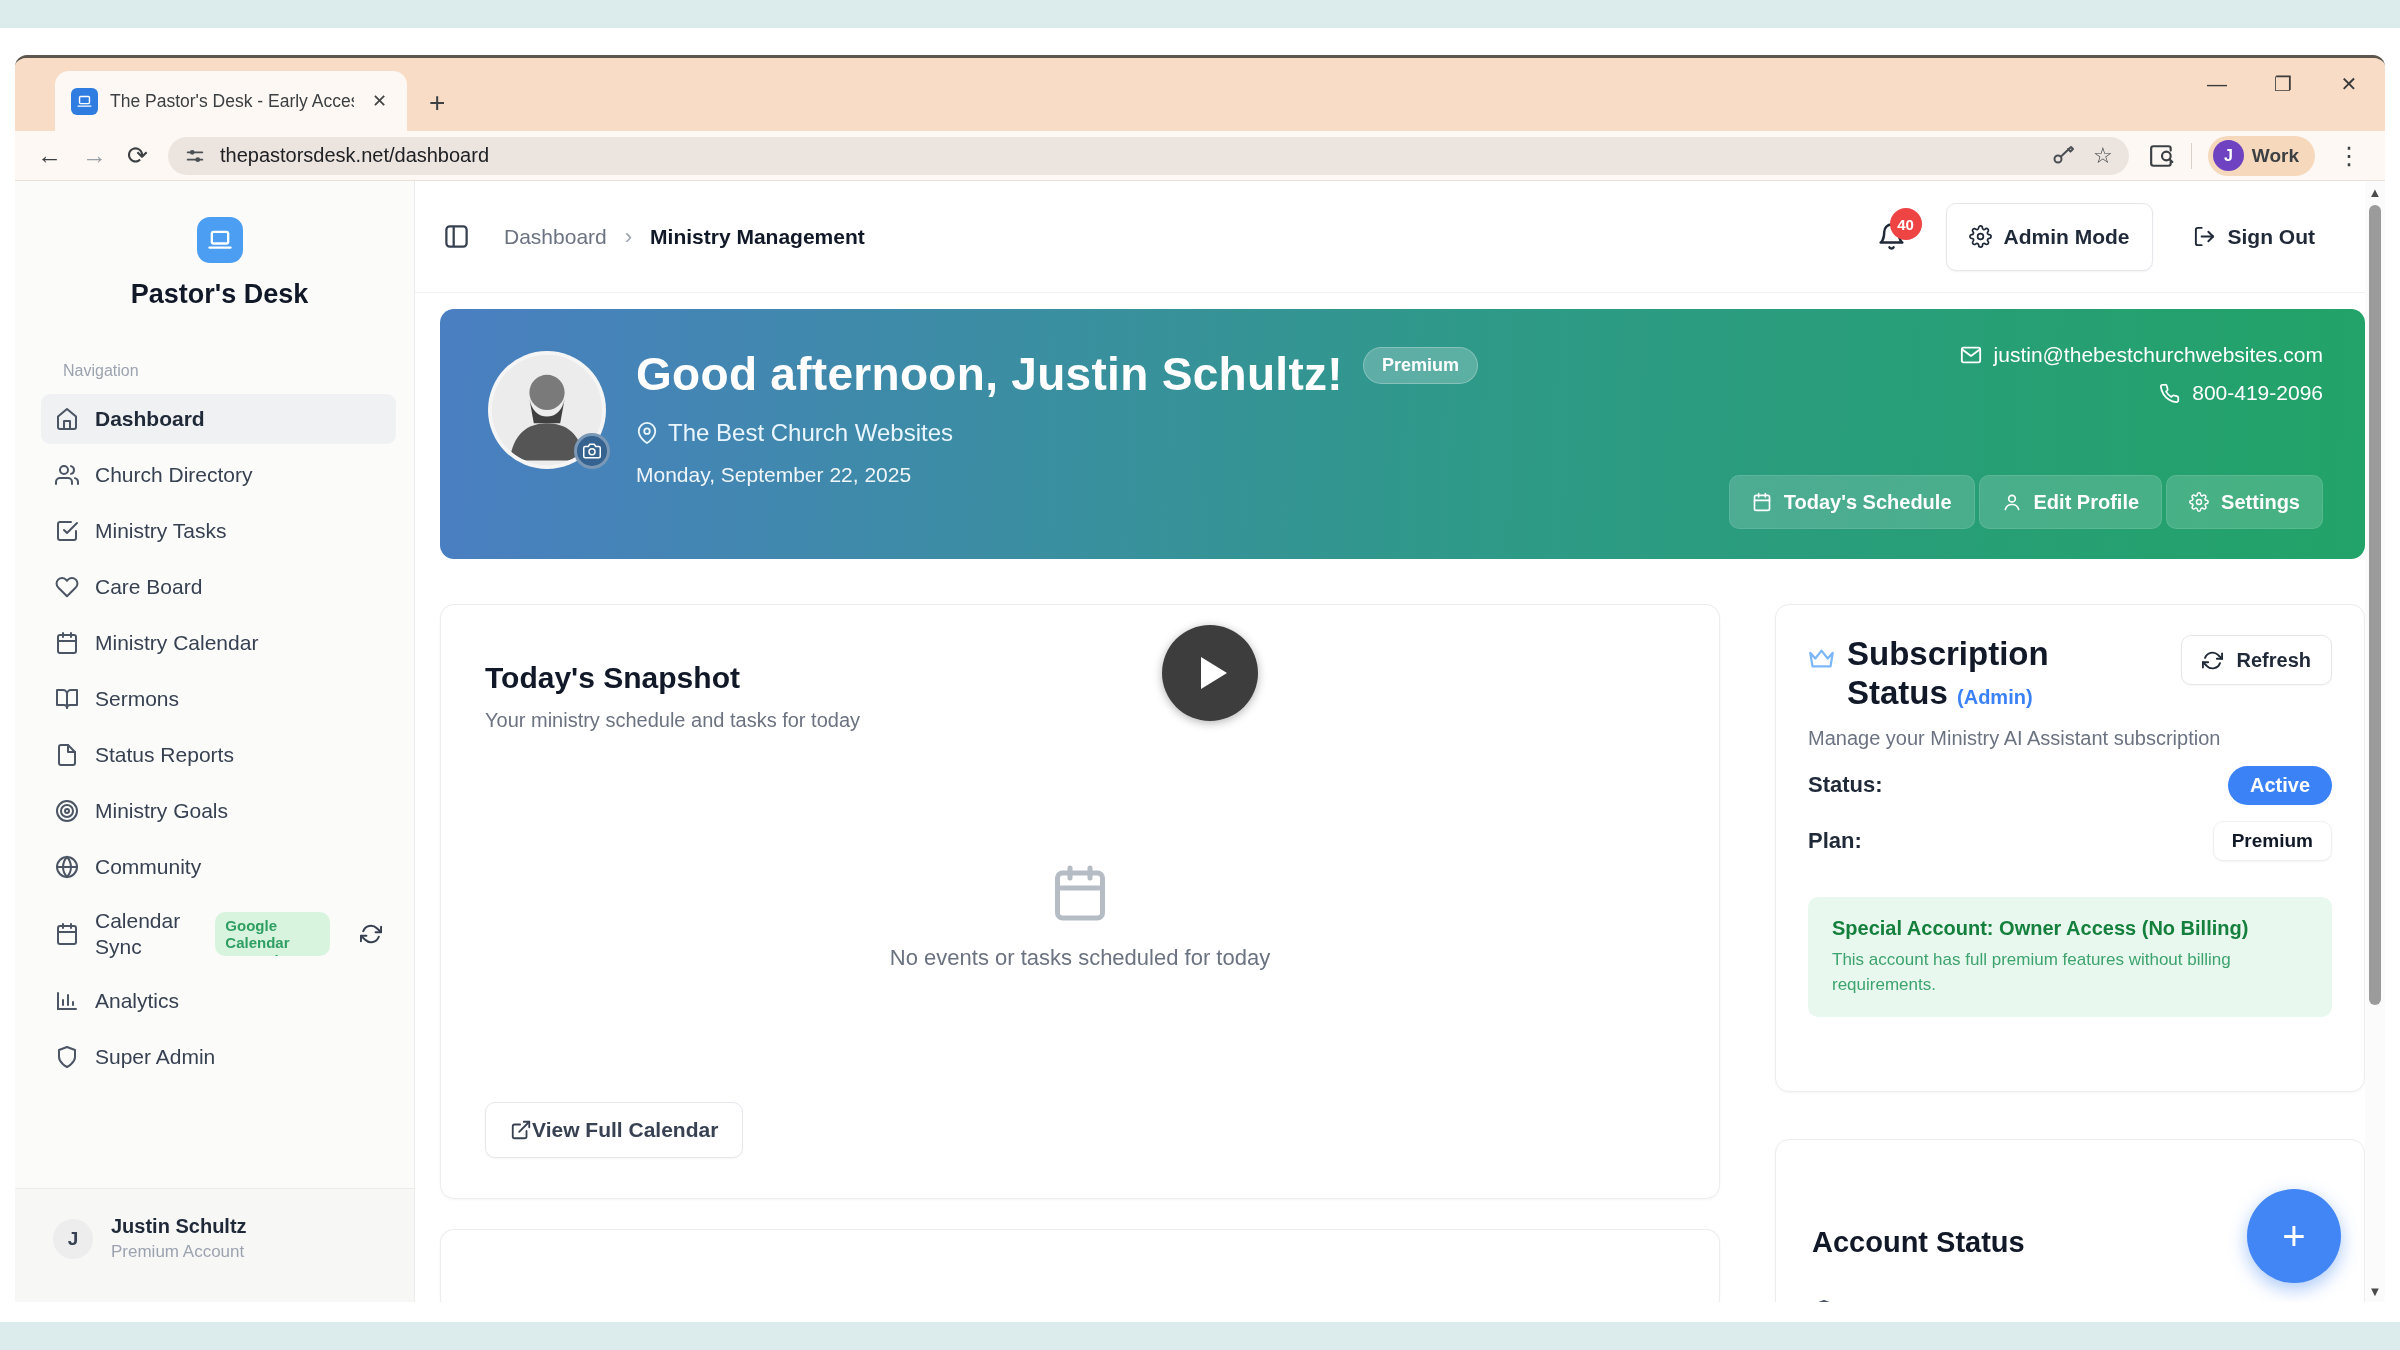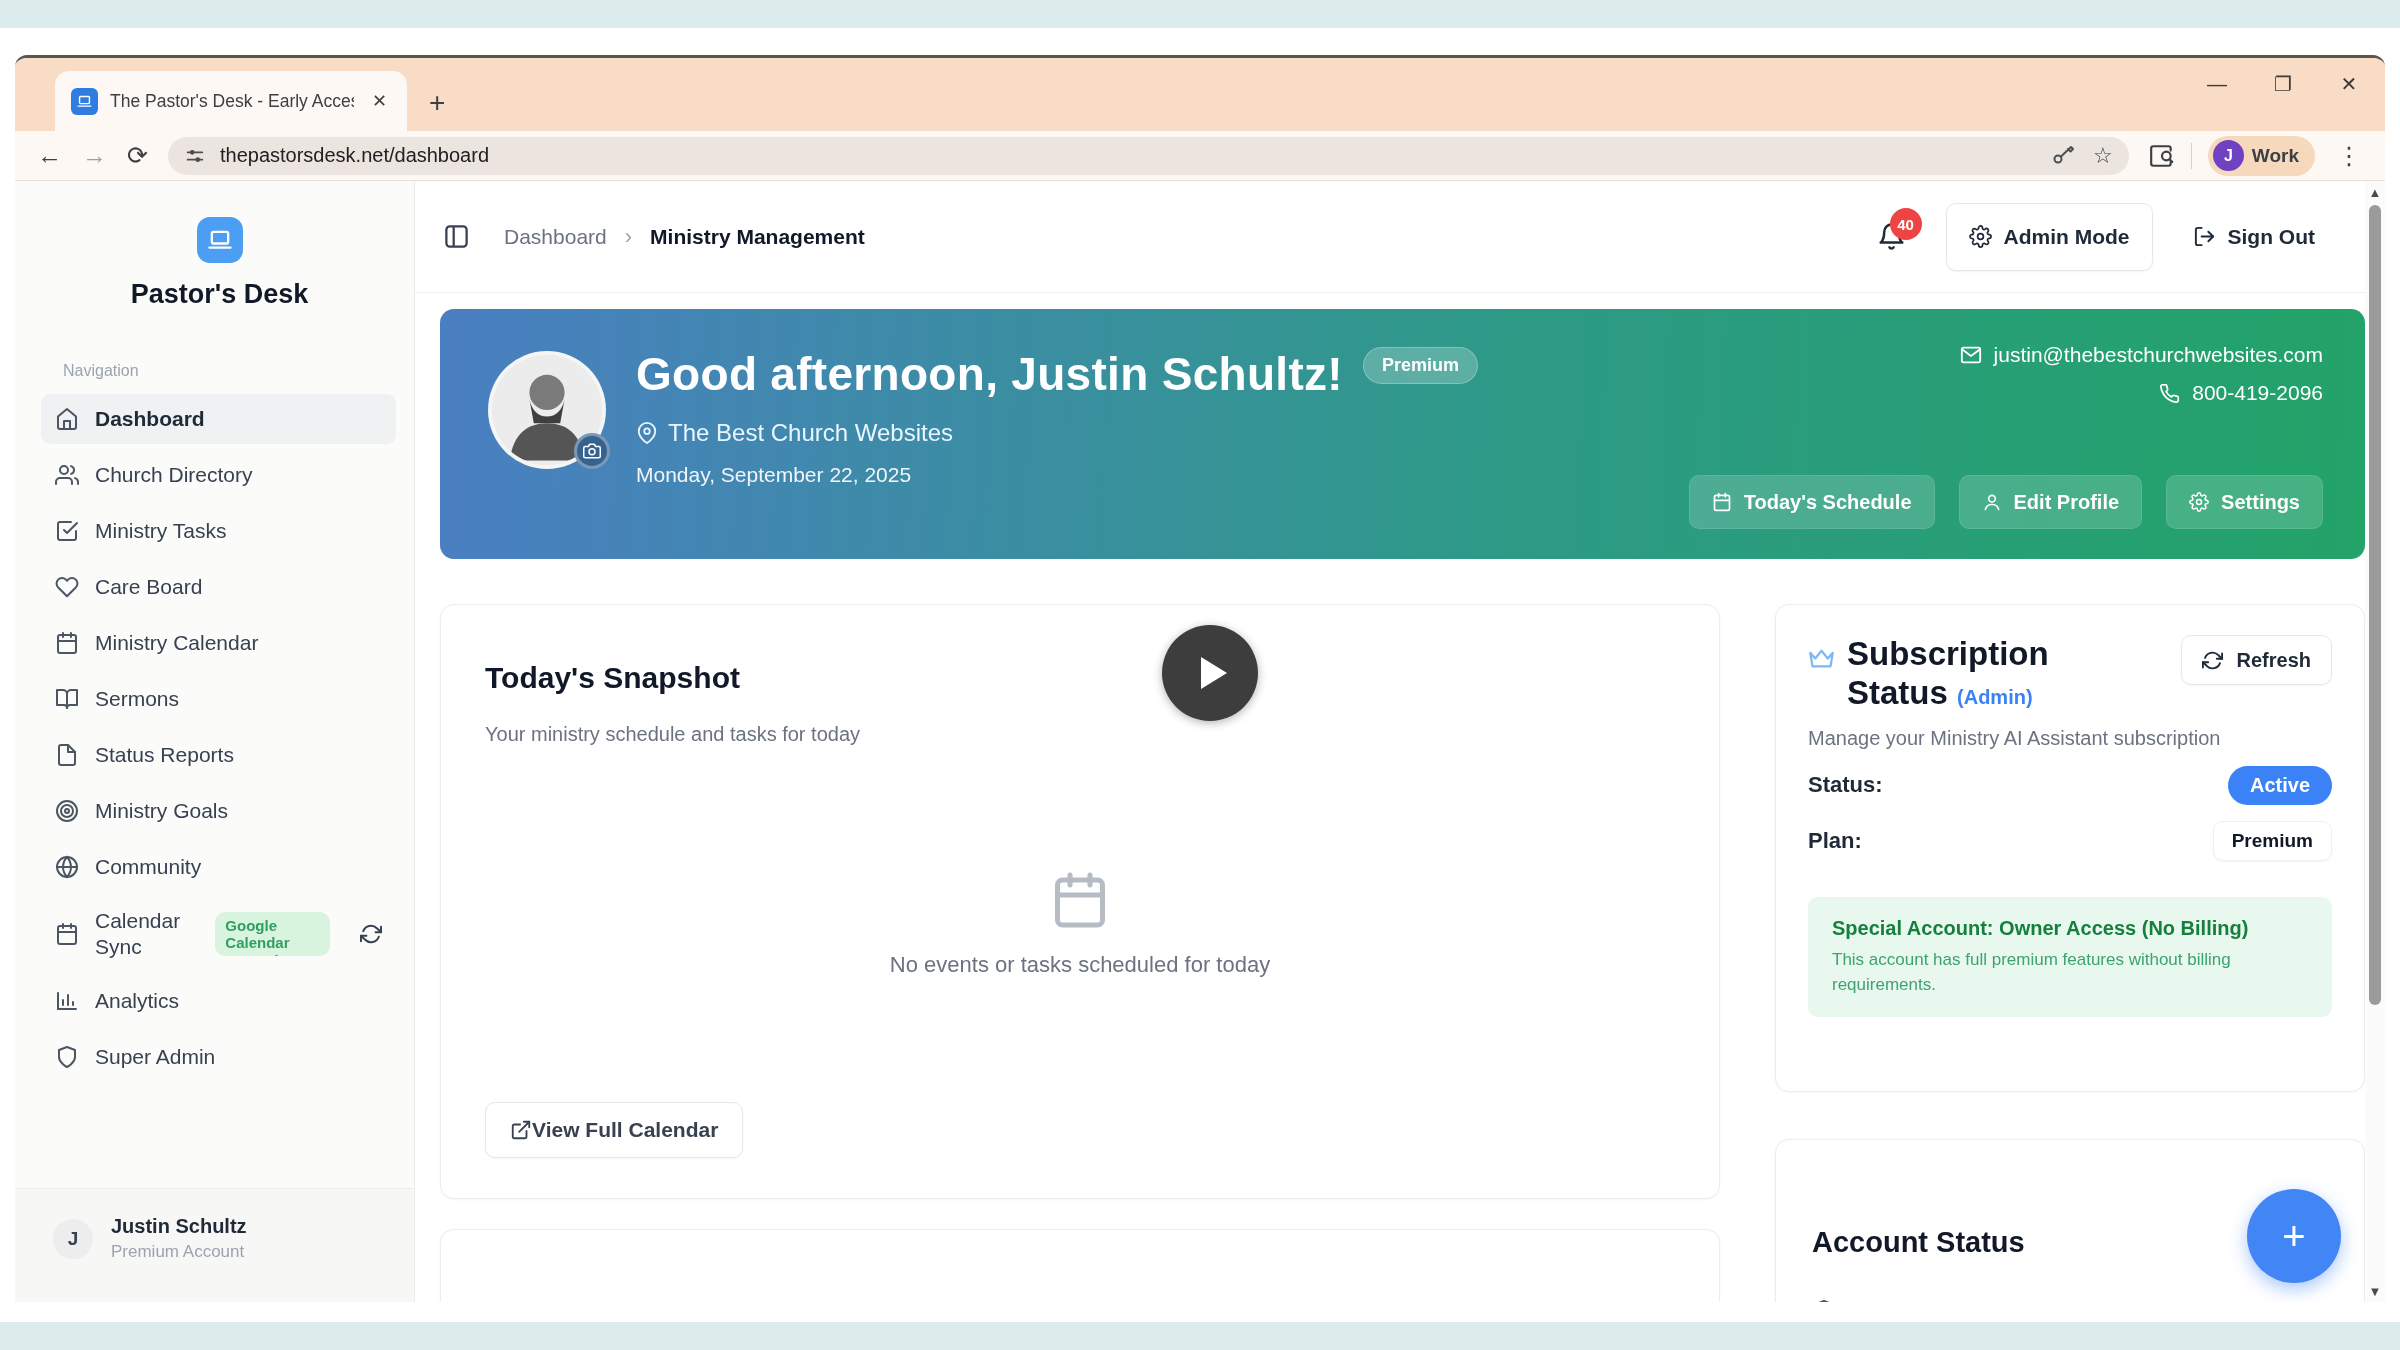--- a/index.html
+++ b/index.html
@@ -75,31 +75,31 @@
   .avatar-wrap { position:relative; width:118px; height:118px; flex:none; margin-top:8px; }
   .avatar-ring { width:118px; height:118px; border-radius:50%; border:4px solid rgba(255,255,255,.55); overflow:hidden; background:#e9e9e9; }
   .camera-badge { position:absolute; right:-4px; bottom:0; width:36px; height:36px; border-radius:50%; background:#35628f; display:flex; align-items:center; justify-content:center; color:#fff; border:3px solid rgba(255,255,255,.35); }
   .greet-row { display:flex; align-items:flex-start; gap:20px; margin-top:4px; }
   .greeting { font-size:46px; font-weight:bold; letter-spacing:.3px; }
   .premium-pill { background:rgba(255,255,255,.22); border:1px solid rgba(255,255,255,.25); border-radius:999px; padding:7px 18px; font-size:18px; font-weight:600; }
   .church-row { display:flex; align-items:center; gap:10px; margin-top:18px; font-size:24px; color:#eaf6ff; }
   .date-row { margin-top:16px; font-size:21px; color:rgba(255,255,255,.92); }
   .banner-right { margin-left:auto; display:flex; flex-direction:column; align-items:flex-end; }
   .contact-row { display:flex; align-items:center; gap:12px; font-size:21px; color:#ffffff; margin-bottom:14px; }
-  .banner-actions { margin-top:auto; display:flex; gap:24px; }
+  .banner-actions { margin-top:auto; display:flex; gap:4px; }
   .banner-btn { height:54px; border-radius:10px; background:rgba(255,255,255,.16); border:1px solid rgba(255,255,255,.10); display:flex; align-items:center; gap:12px; padding:0 22px; font-size:20px; font-weight:600; color:#fff; }
 
   .grid { display:flex; gap:55px; margin-top:45px; align-items:flex-start; }
   .left-col { flex:1; min-width:0; }
   .right-col { width:590px; flex:none; }
 
   .card { background:#fff; border:1px solid #ededed; border-radius:14px; box-shadow:0 1px 3px rgba(0,0,0,.04); }
   .snapshot-card { height:595px; padding:56px 44px 40px; display:flex; flex-direction:column; }
   .snap-title { font-size:30px; font-weight:bold; color:#111827; }
-  .snap-sub { font-size:20px; color:#6b7280; margin-top:28px; }
+  .snap-sub { font-size:20px; color:#6b7280; margin-top:14px; }
   .snap-empty { flex:1; display:flex; flex-direction:column; align-items:center; justify-content:center; gap:22px; color:#aab0b8; }
   .snap-empty-text { font-size:22px; color:#6b7280; }
   .view-cal-btn { align-self:flex-start; height:56px; border:1px solid #e5e7eb; border-radius:10px; background:#fff; display:flex; align-items:center; gap:0; padding:0 24px; font-size:21px; font-weight:600; color:#374151; box-shadow:0 1px 2px rgba(0,0,0,.04); }
   .partial-card { margin-top:30px; height:120px; border-bottom:none; border-radius:14px 14px 0 0; }
 
   .sub-card { padding:30px 32px; height:488px; }
   .sub-head { display:flex; align-items:flex-start; }
   .crown { color:#7cb8f7; margin:10px 12px 0 0; flex:none; }
   .sub-title { font-size:33px; font-weight:800; color:#111827; line-height:1.18; width:310px; }
   .admin-tag { font-size:20px; font-weight:600; color:#3b82f6; white-space:nowrap; }

